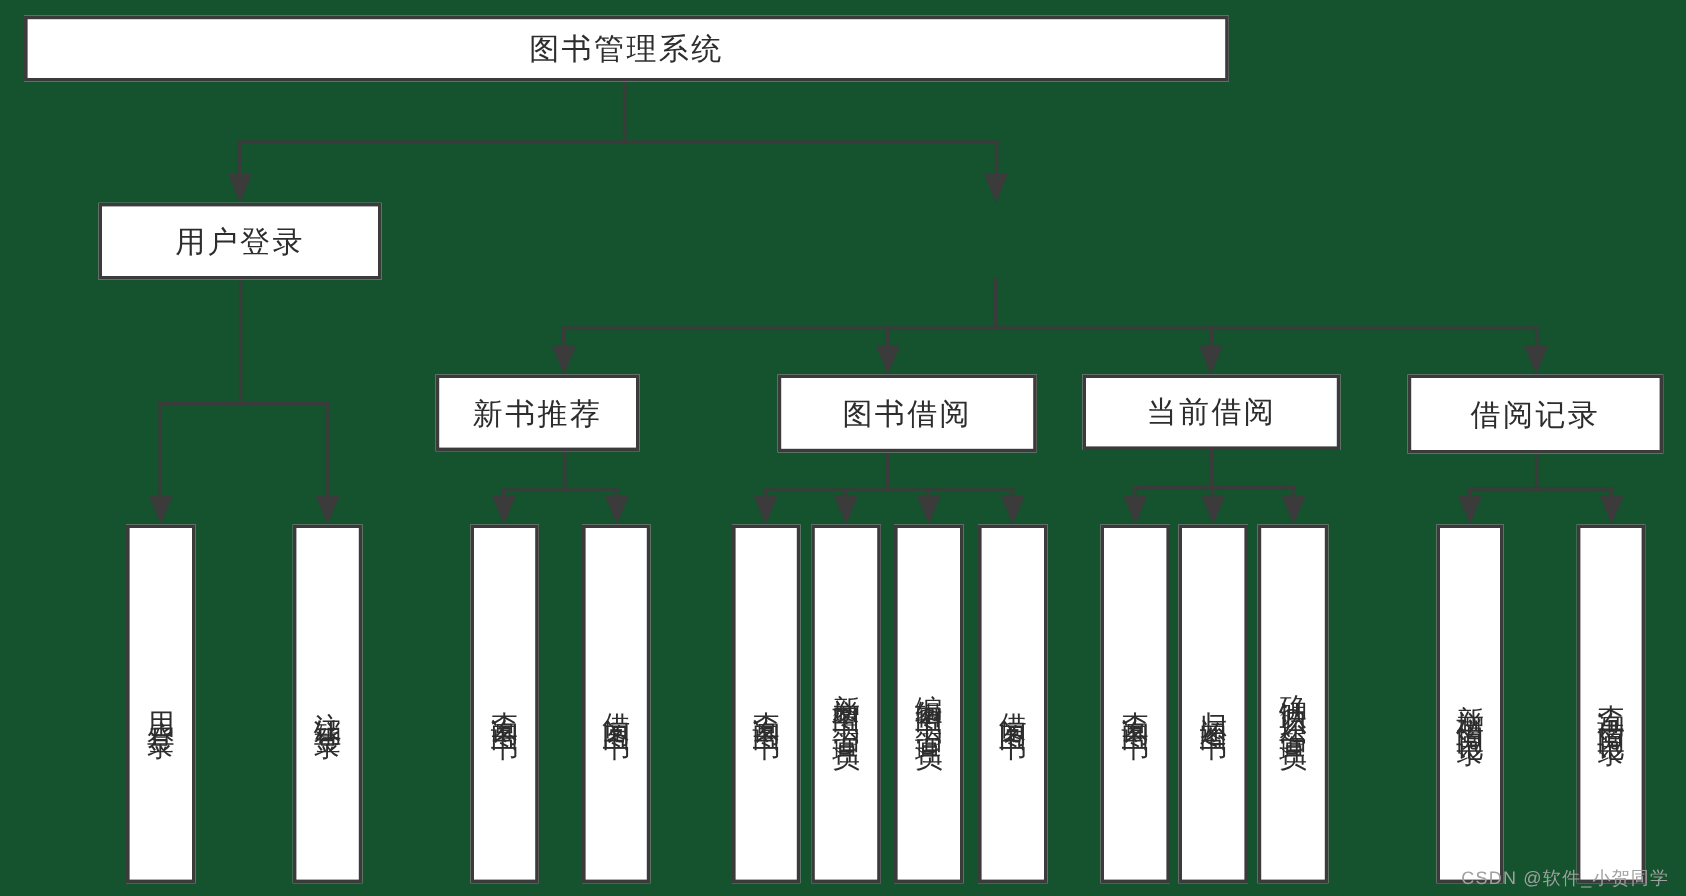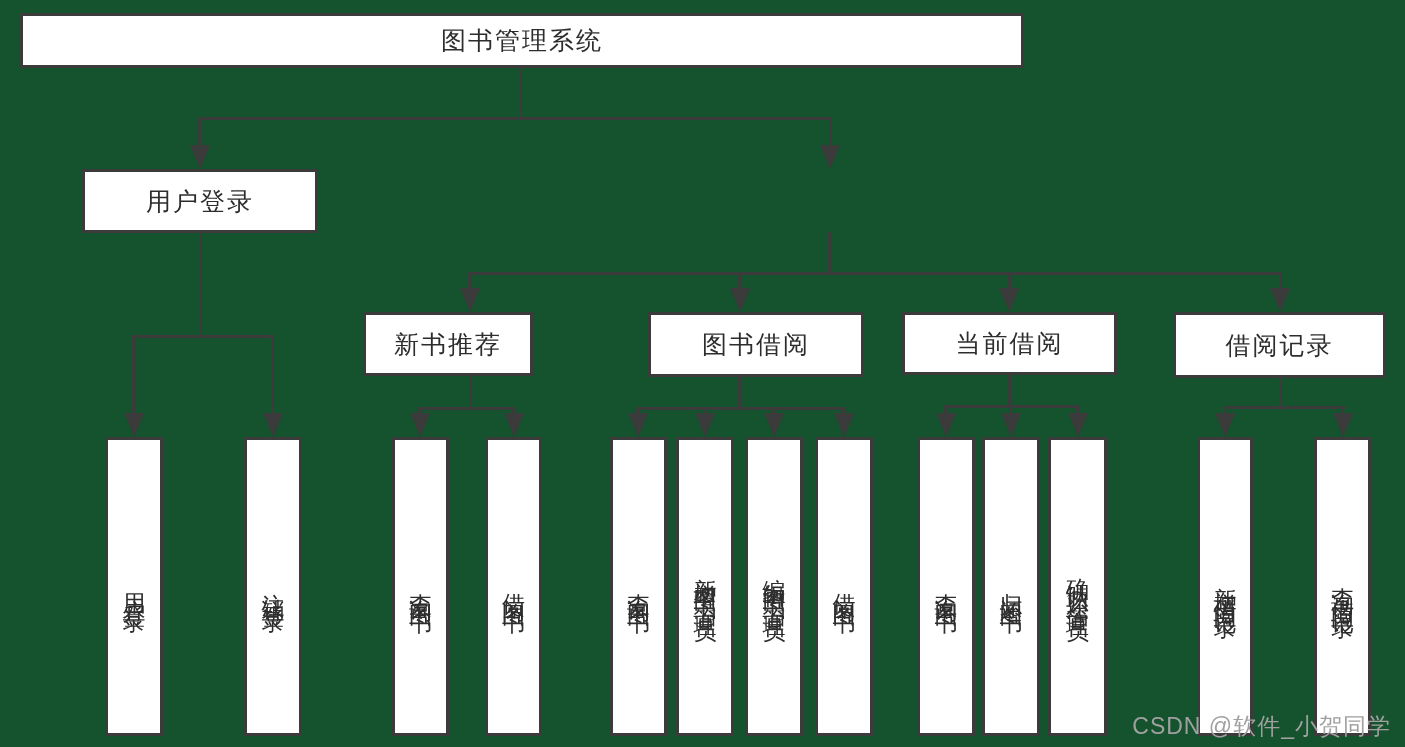--- a/index.html
+++ b/index.html
@@ -49,21 +49,21 @@
     width:0;height:0;
     border-left:10px solid transparent;
     border-right:10px solid transparent;
     border-top:24px solid var(--line);
     z-index:1;
   }
   .watermark{
     position:absolute;
     right:14px;
     bottom:5px;
-    font-size:23px;
+    font-size:15px;
     color:#a0a0a0;
     letter-spacing:1px;
     z-index:3;
   }
 </style>
 </head>
 <body>
 
 <div class="canvas">
 

